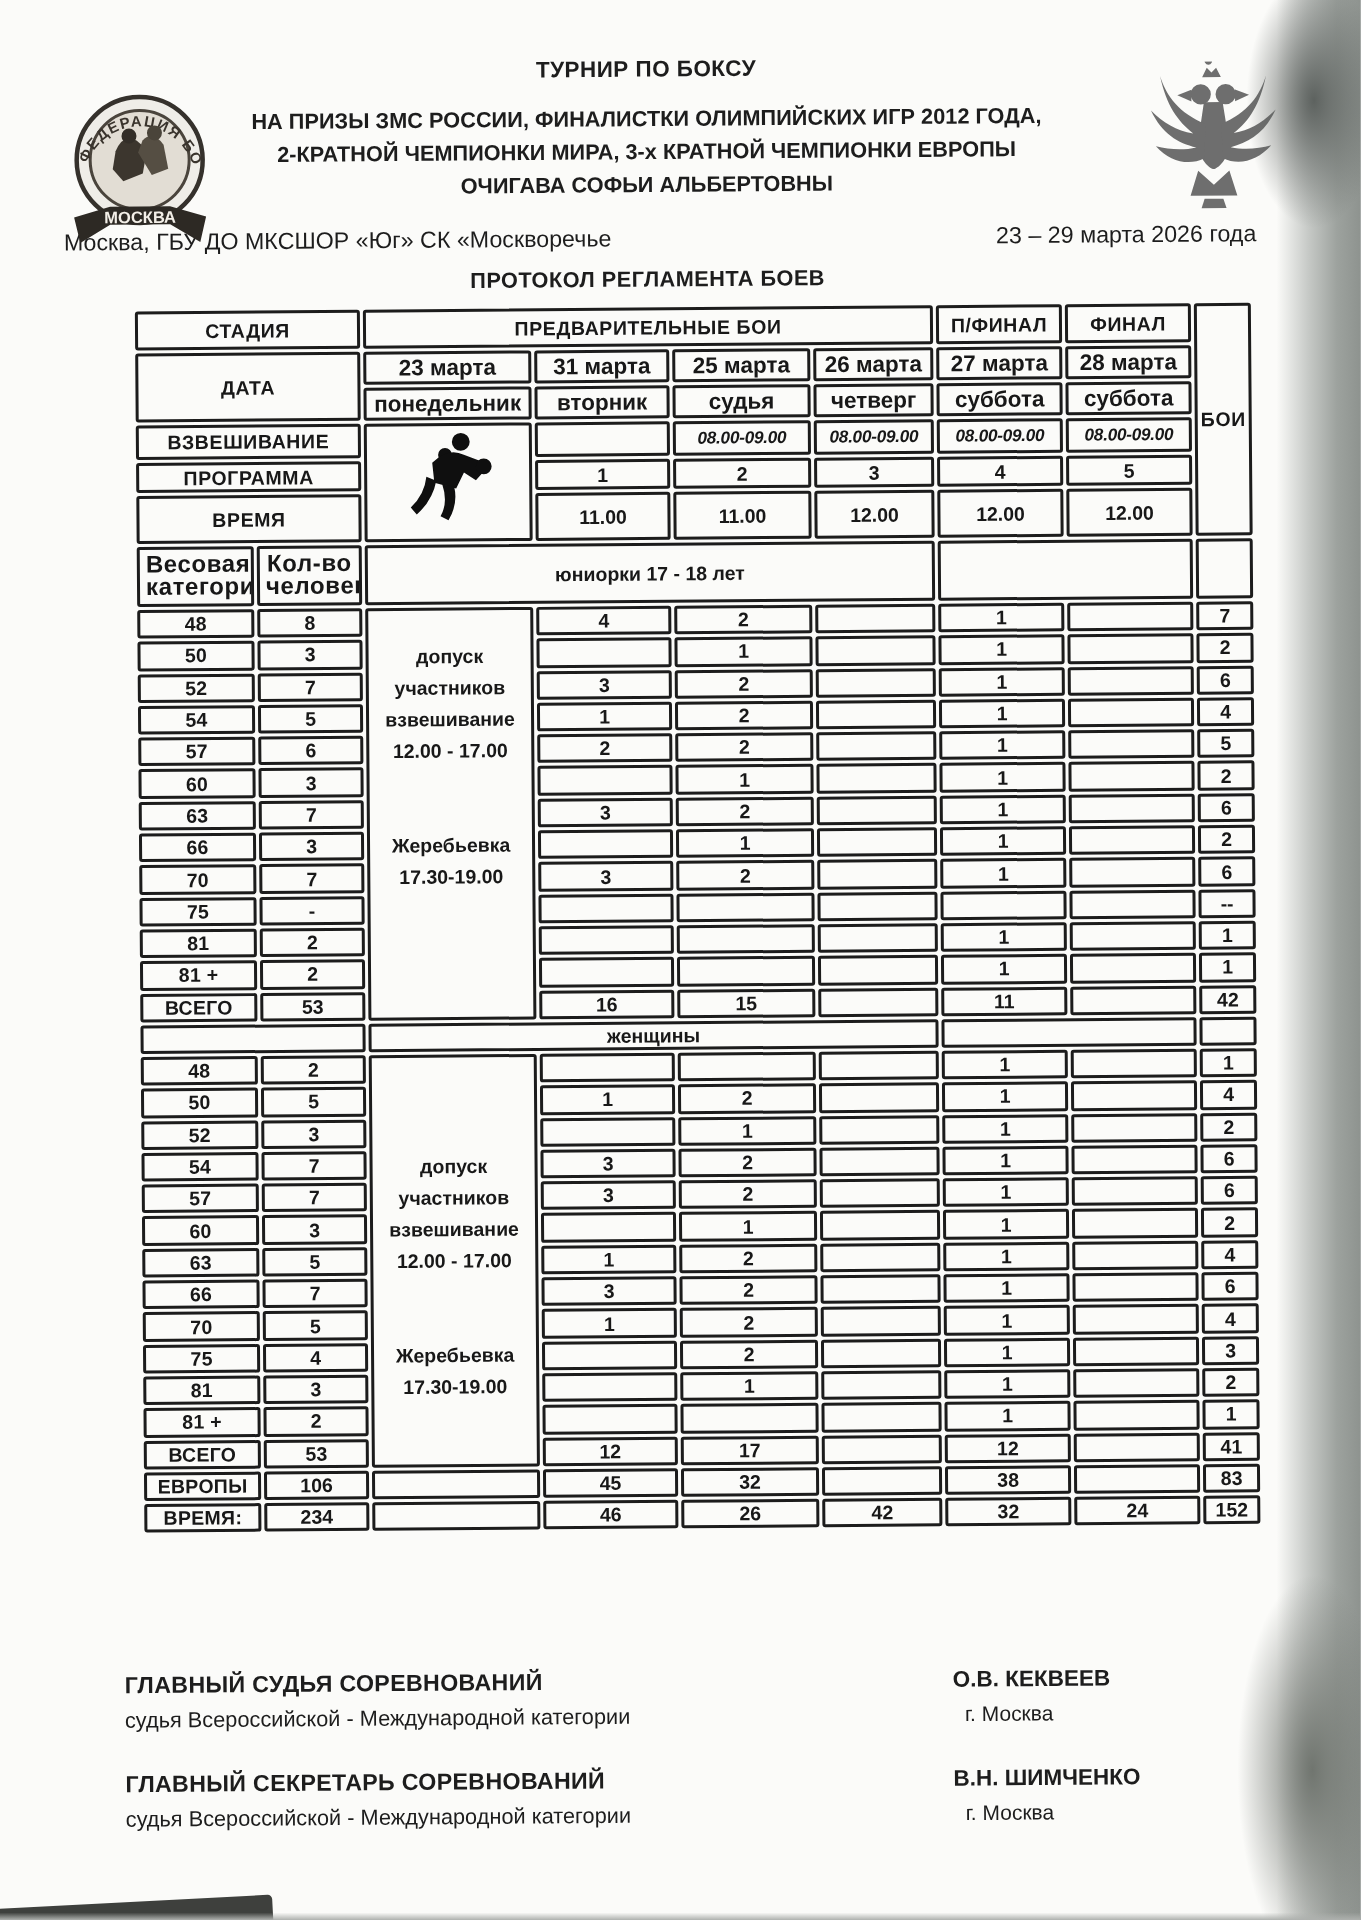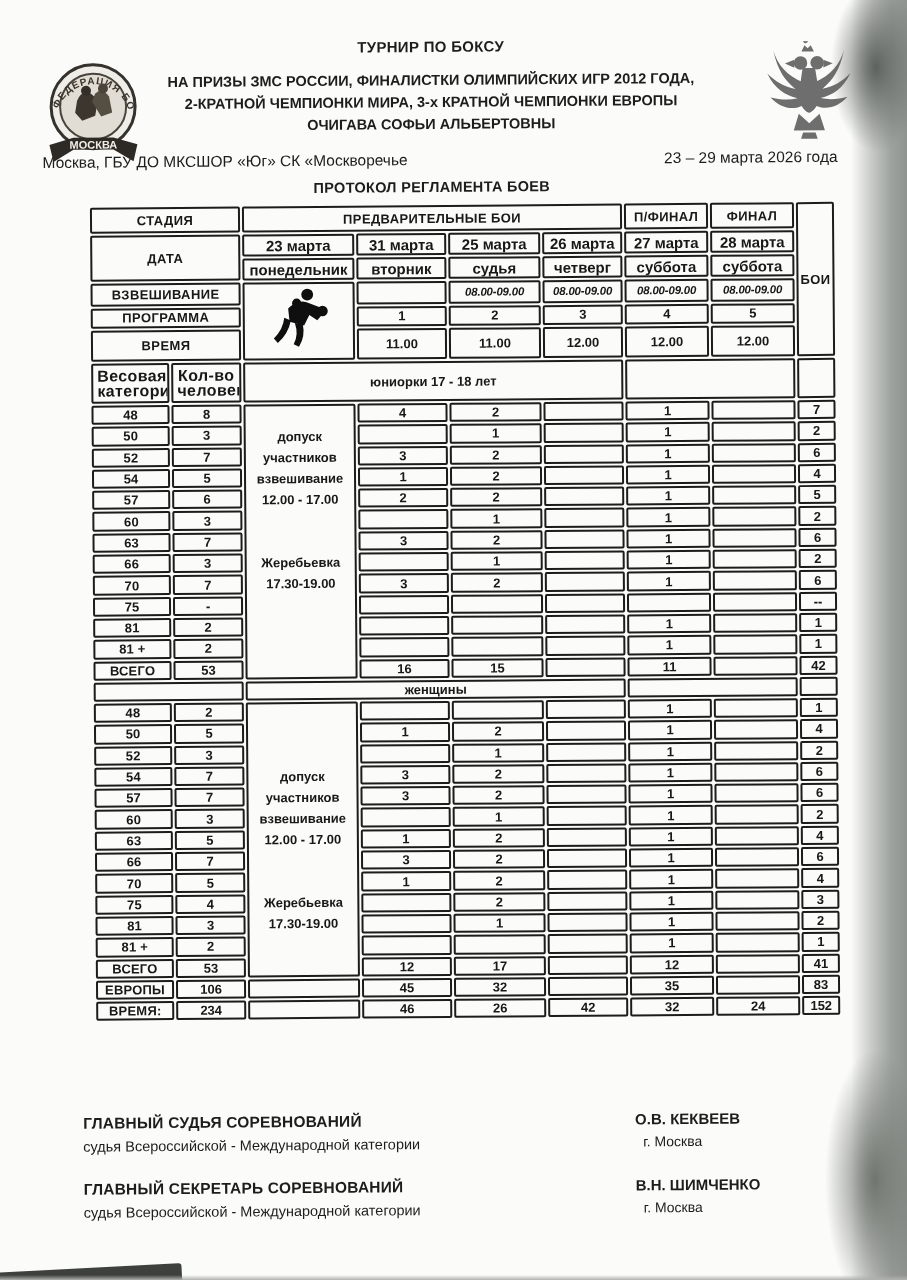--- a/index.html
+++ b/index.html
@@ -481,21 +481,21 @@
             <td></td>
             <td>41</td>
           </tr>
           <tr class="data-row total-row">
             <td class="wt">ЕВРОПЫ</td>
             <td>106</td>
             <td></td>
             <td>45</td>
             <td>32</td>
             <td></td>
-            <td>35</td>
+            <td>38</td>
             <td></td>
             <td>83</td>
           </tr>
           <tr class="data-row total-row">
             <td class="wt">ВРЕМЯ:</td>
             <td>234</td>
             <td></td>
             <td>46</td>
             <td>26</td>
             <td>42</td>

